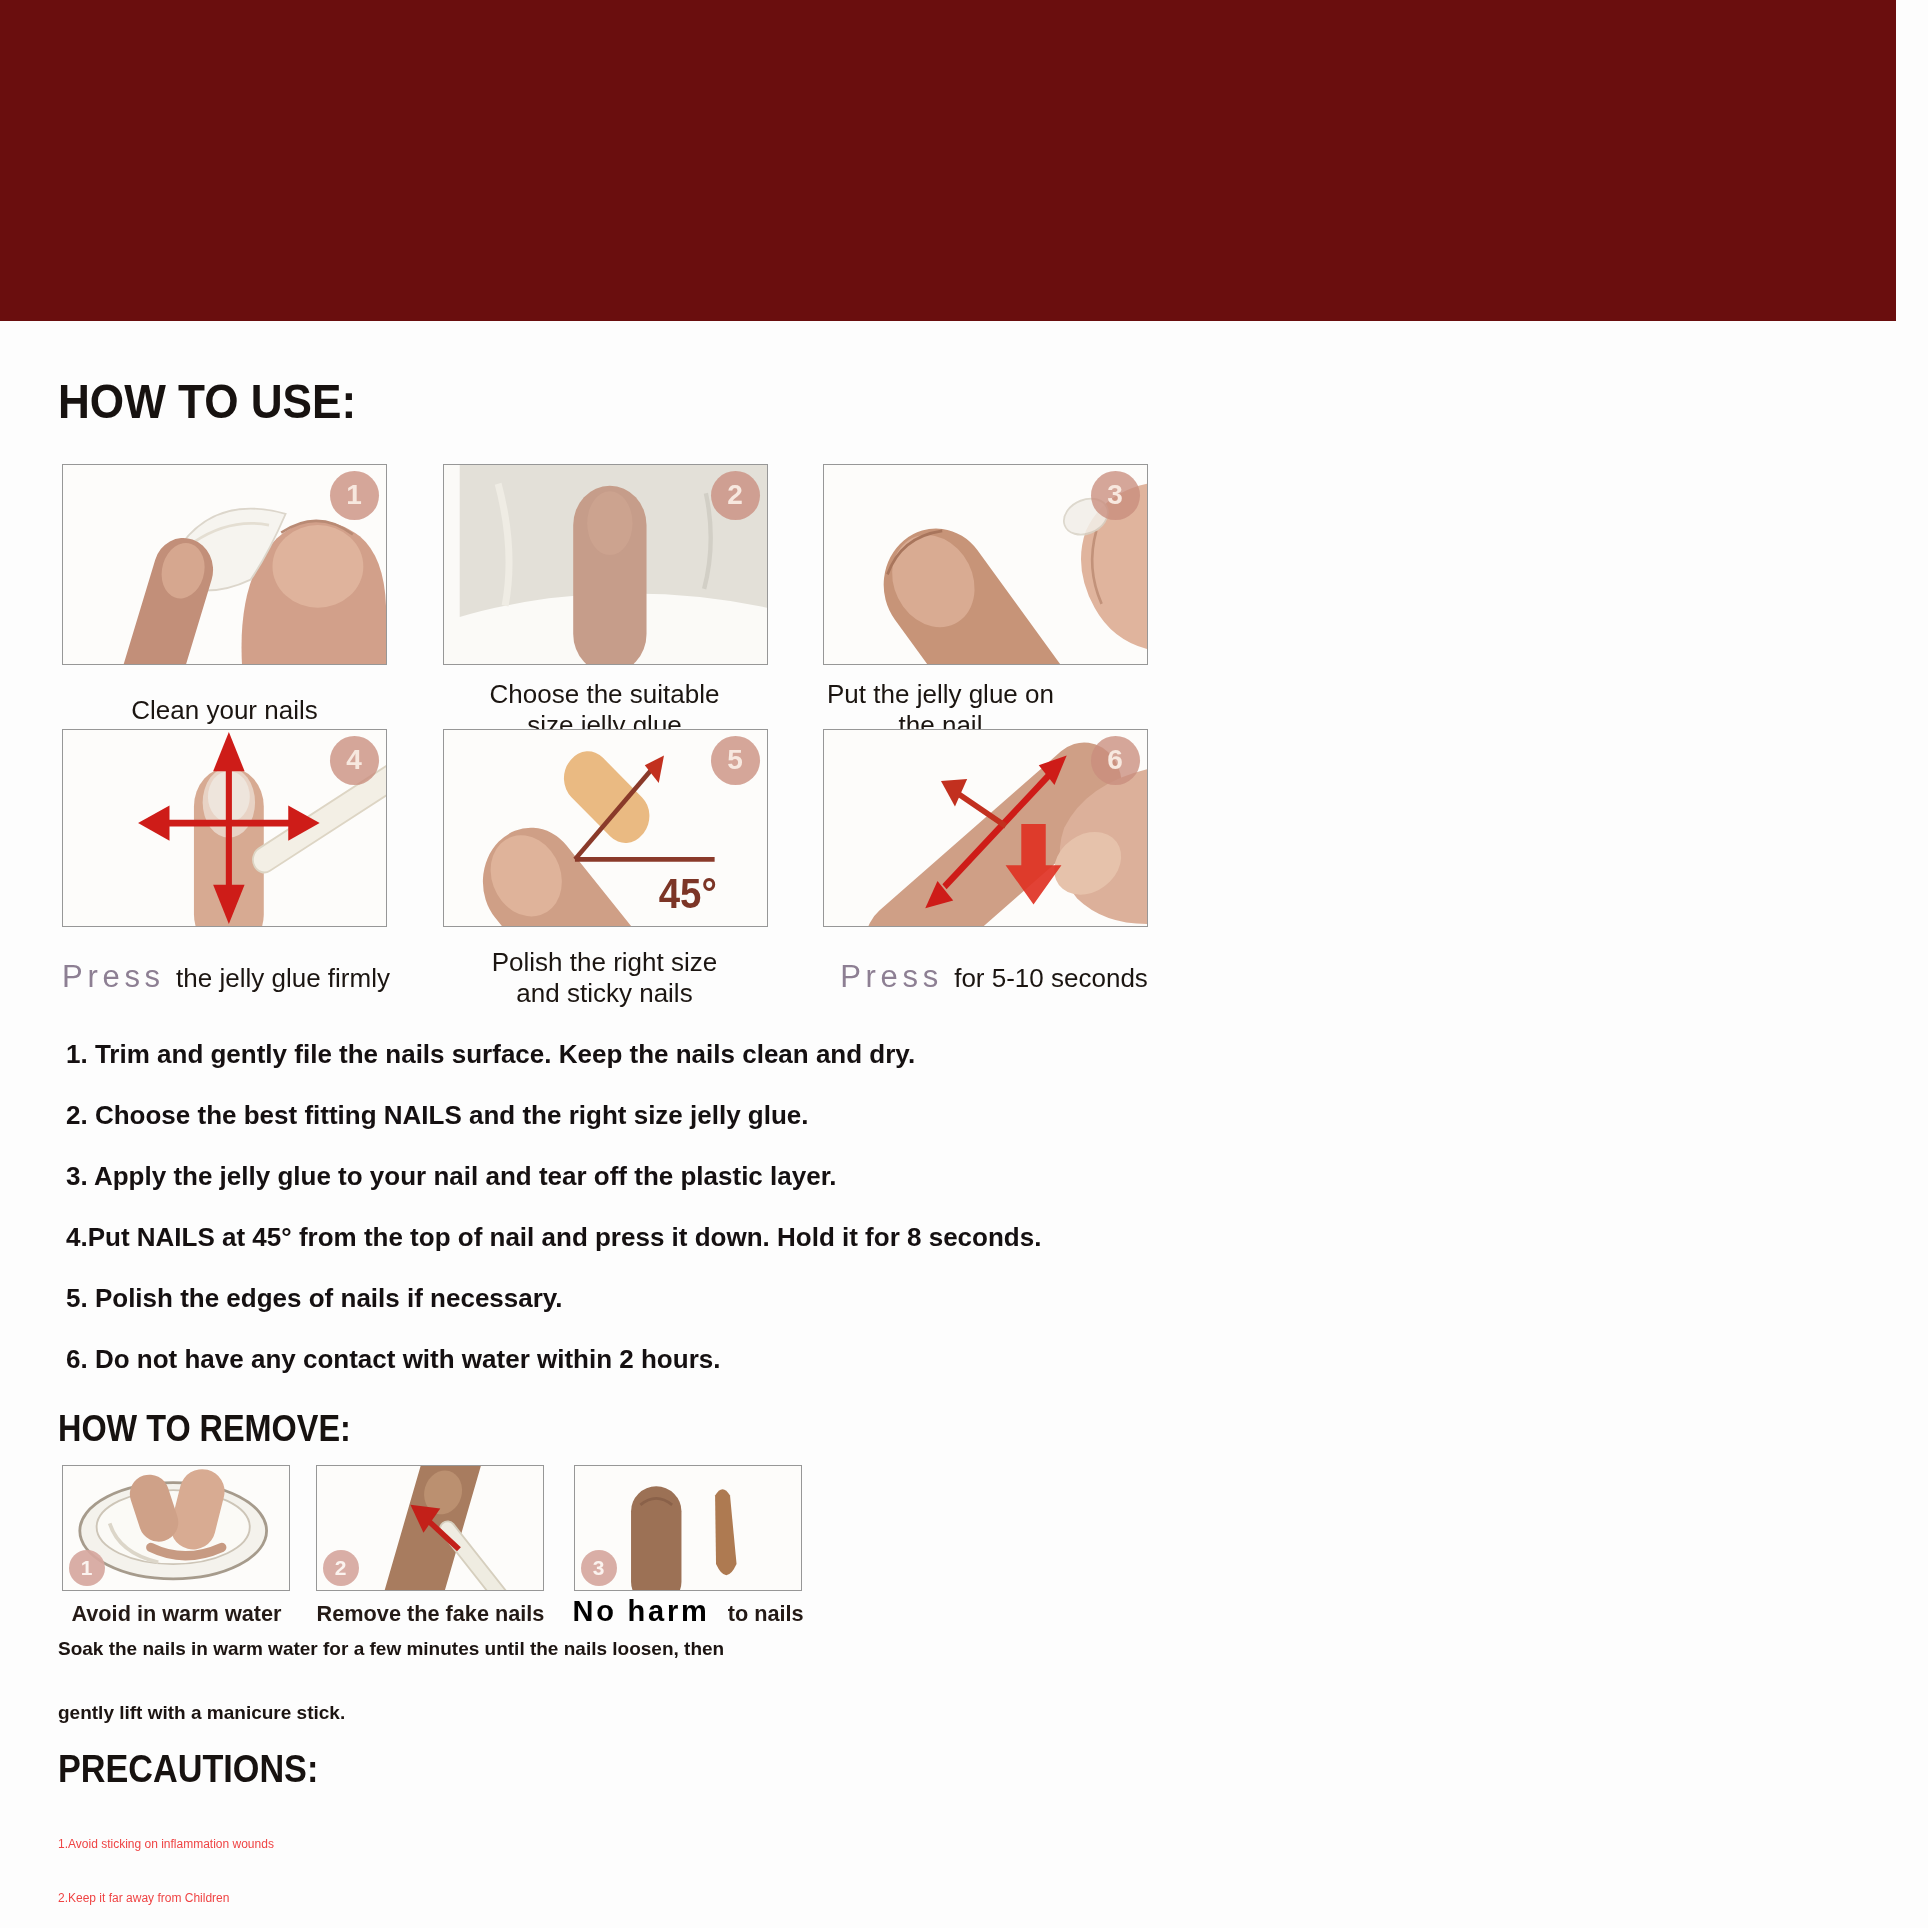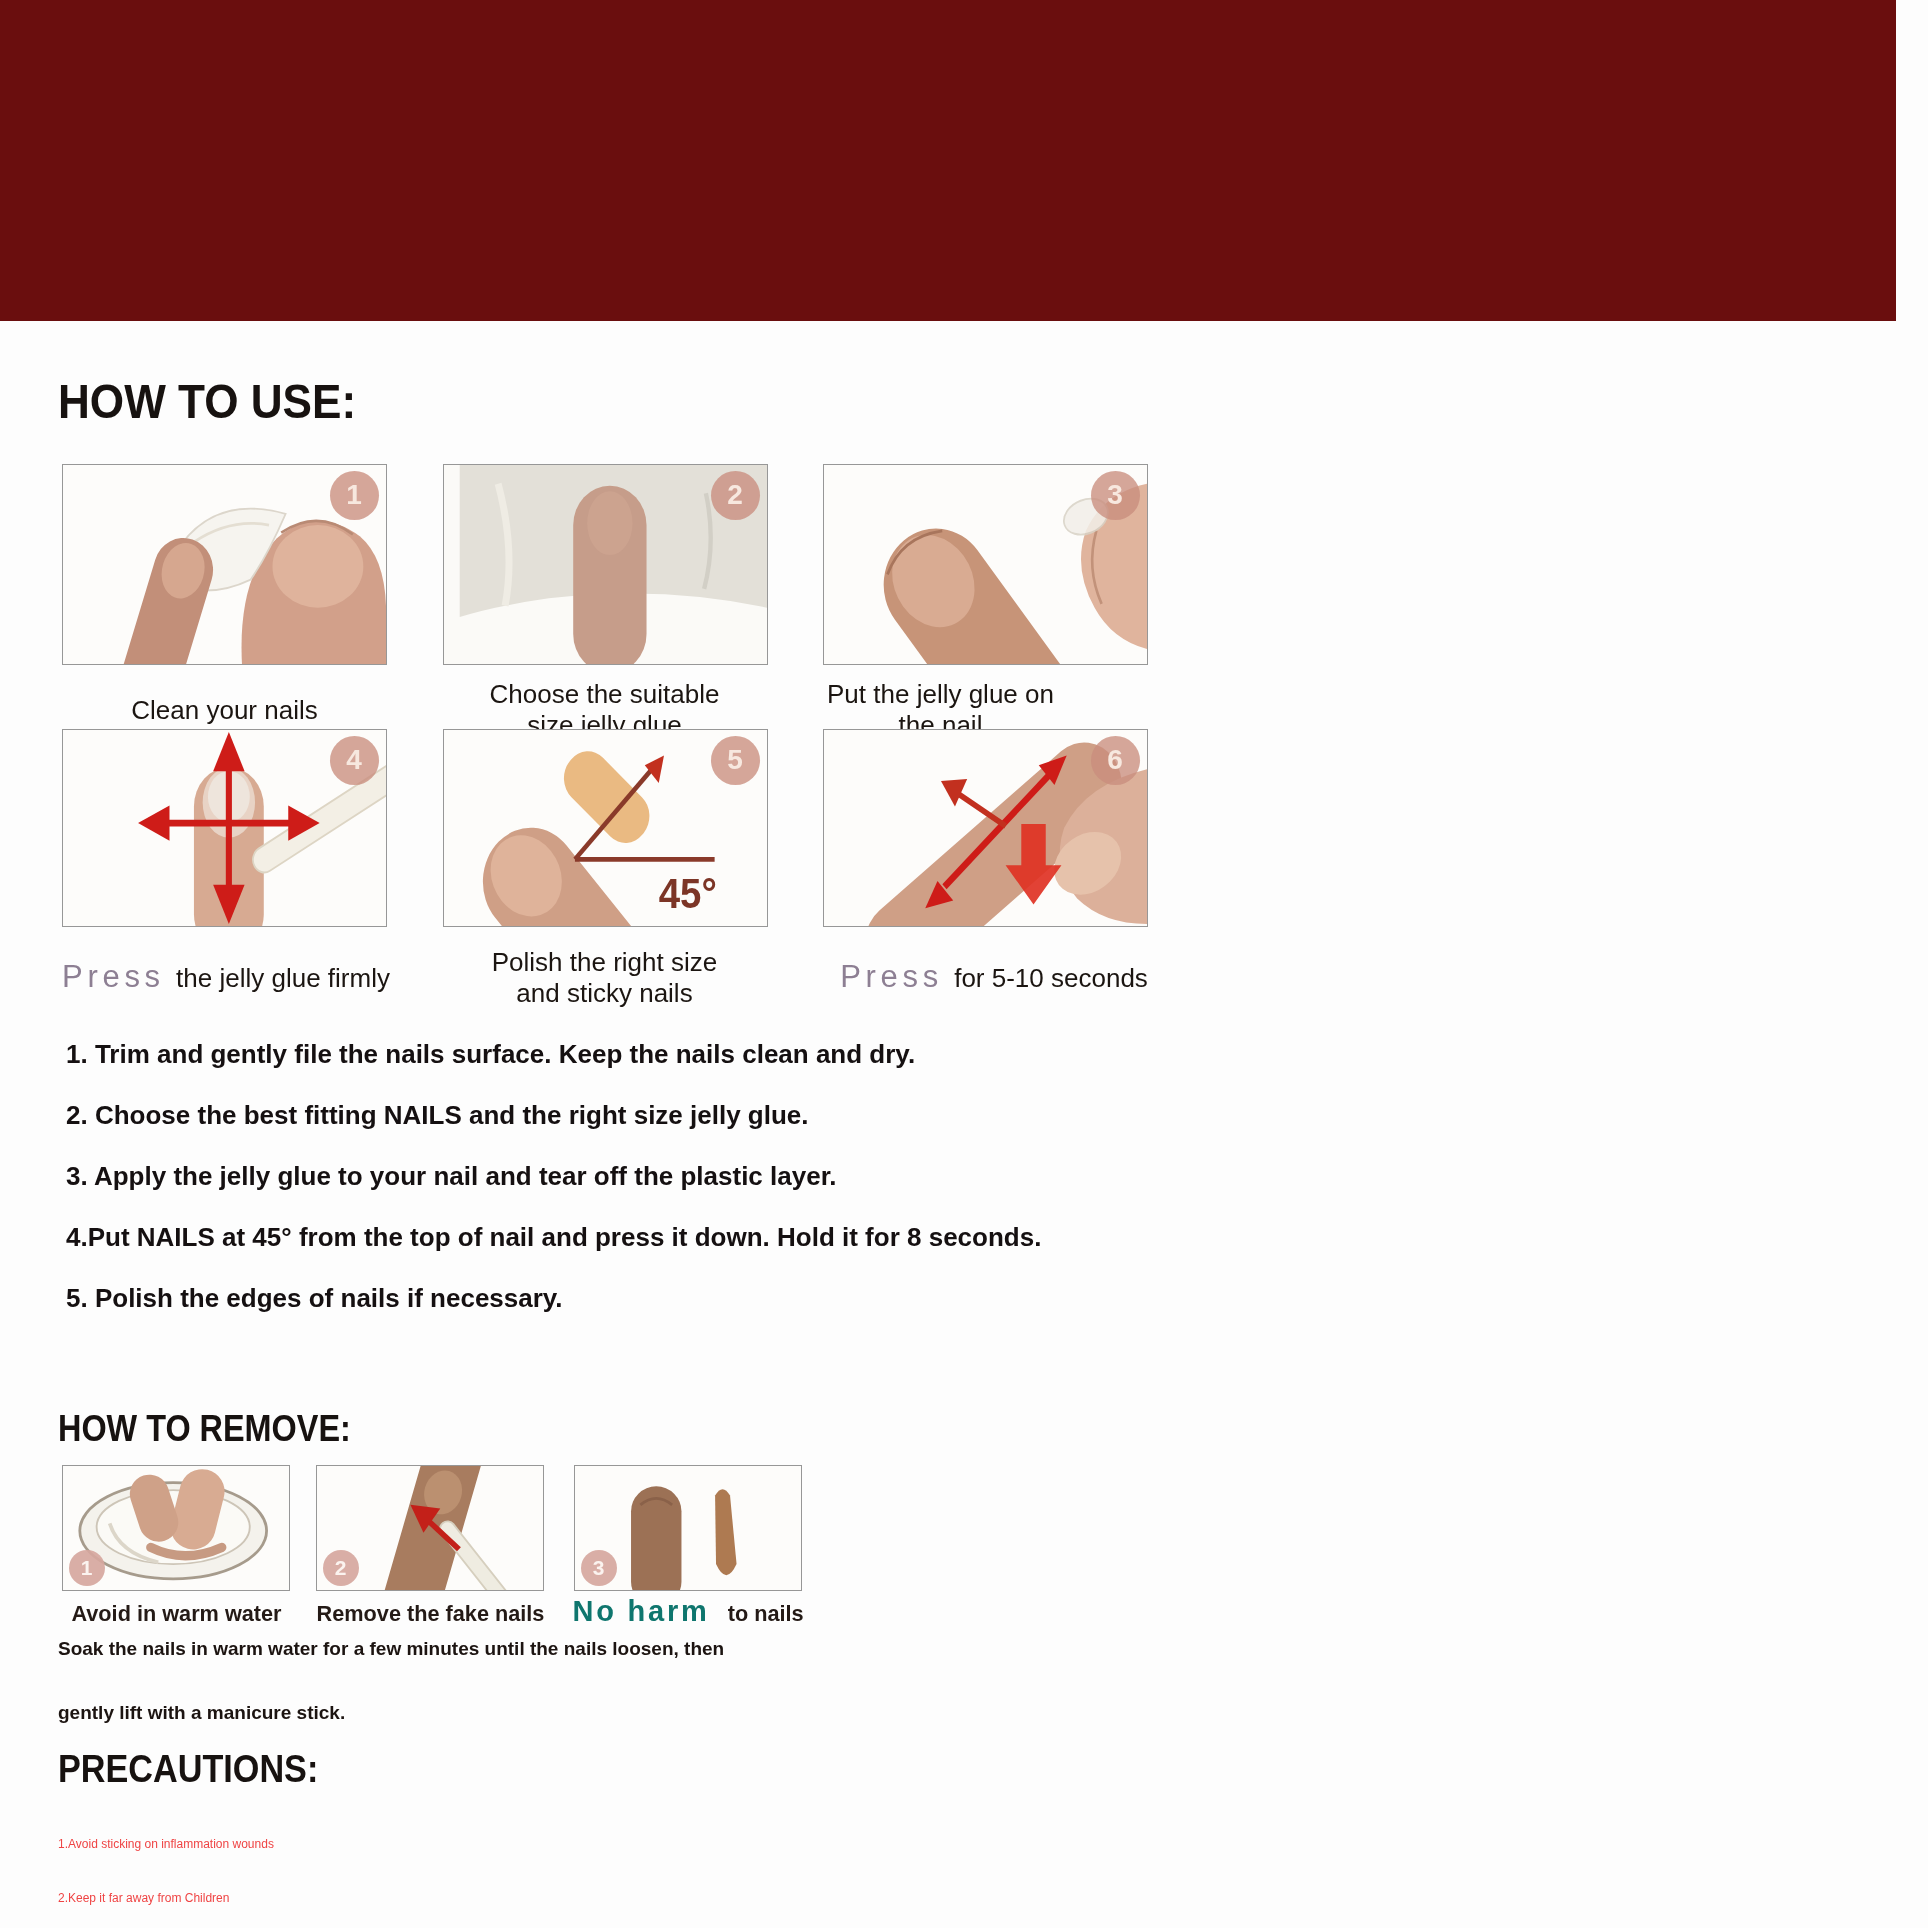--- a/index.html
+++ b/index.html
@@ -20,21 +20,21 @@
          background:rgba(214,167,158,.92);color:#fbf3ef;font-size:21px;font-weight:600;
          display:flex;align-items:center;justify-content:center;}
   .cap{display:flex;flex-direction:column;justify-content:center;text-align:center;
        font-size:26px;line-height:31px;color:#1b1511;}
   .cap div:empty{display:none;}
   .press{font-size:31px;color:#8d7f93;letter-spacing:4.7px;margin-right:11.3px;font-weight:400;}
   .press:empty{display:none;margin:0;}
   .steps p{font-size:26px;font-weight:600;color:#151011;margin:0 0 33px 8px;line-height:28px;white-space:nowrap;}
   .rcap{display:flex;justify-content:center;align-items:baseline;text-align:center;
         font-size:21.7px;font-weight:600;color:#241a16;white-space:nowrap;}
-  .noharm{font-size:29px;letter-spacing:2.8px;color:#0f766e;font-weight:600;margin-right:18px;}
+  .noharm{font-size:29px;letter-spacing:2.8px;color:#000000;font-weight:600;margin-right:18px;}
   .noharm:empty{display:none;}
   .note{font-size:19px;font-weight:700;color:#1c1411;margin:0 0 36px 0;line-height:28px;white-space:nowrap;}
   .prec{font-size:12px;font-weight:400;color:#ef4444;margin:0 0 28px 0;line-height:26px;white-space:nowrap;}
 </style>
 </head>
 <body>
 
 <div id="page">
 
   <div class="abs banner" style="left:0;top:0;width:1896px;height:321px"></div>
@@ -164,20 +164,21 @@
     <div><span class="press">Press</span><span>for 5-10 seconds</span></div>
 
   </div>
 
   <div class="abs steps" style="left:58px;top:1040px;width:1224px">
     <p>1. Trim and gently file the nails surface. Keep the nails clean and dry.</p>
     <p>2. Choose the best fitting NAILS and the right size jelly glue.</p>
     <p>3. Apply the jelly glue to your nail and tear off the plastic layer.</p>
     <p>4.Put NAILS at 45° from the top of nail and press it down. Hold it for 8 seconds.</p>
     <p>5. Polish the edges of nails if necessary.</p>
+    <p>6. Do not have any contact with water within 2 hours.</p>
   </div>
 
   <div class="abs h-mid" style="left:58px;top:1405px;height:47px;line-height:47px">HOW TO REMOVE:</div>
 
   <div class="abs frame" style="left:62px;top:1465px;width:228px;height:126px">
     <svg viewBox="0 0 242 134" preserveAspectRatio="none">
       <rect width="242" height="134" fill="#fdfcfa"></rect>
       <ellipse cx="118" cy="70" rx="100" ry="52" fill="#f4f2ec" stroke="#a69b8c" stroke-width="3"></ellipse>
       <ellipse cx="118" cy="66" rx="82" ry="40" fill="#fbfaf6" stroke="#cdc5b7" stroke-width="2"></ellipse>
       <path d="M50 62 Q60 94 102 104" stroke="#dcd6c9" stroke-width="4" fill="none"></path>

